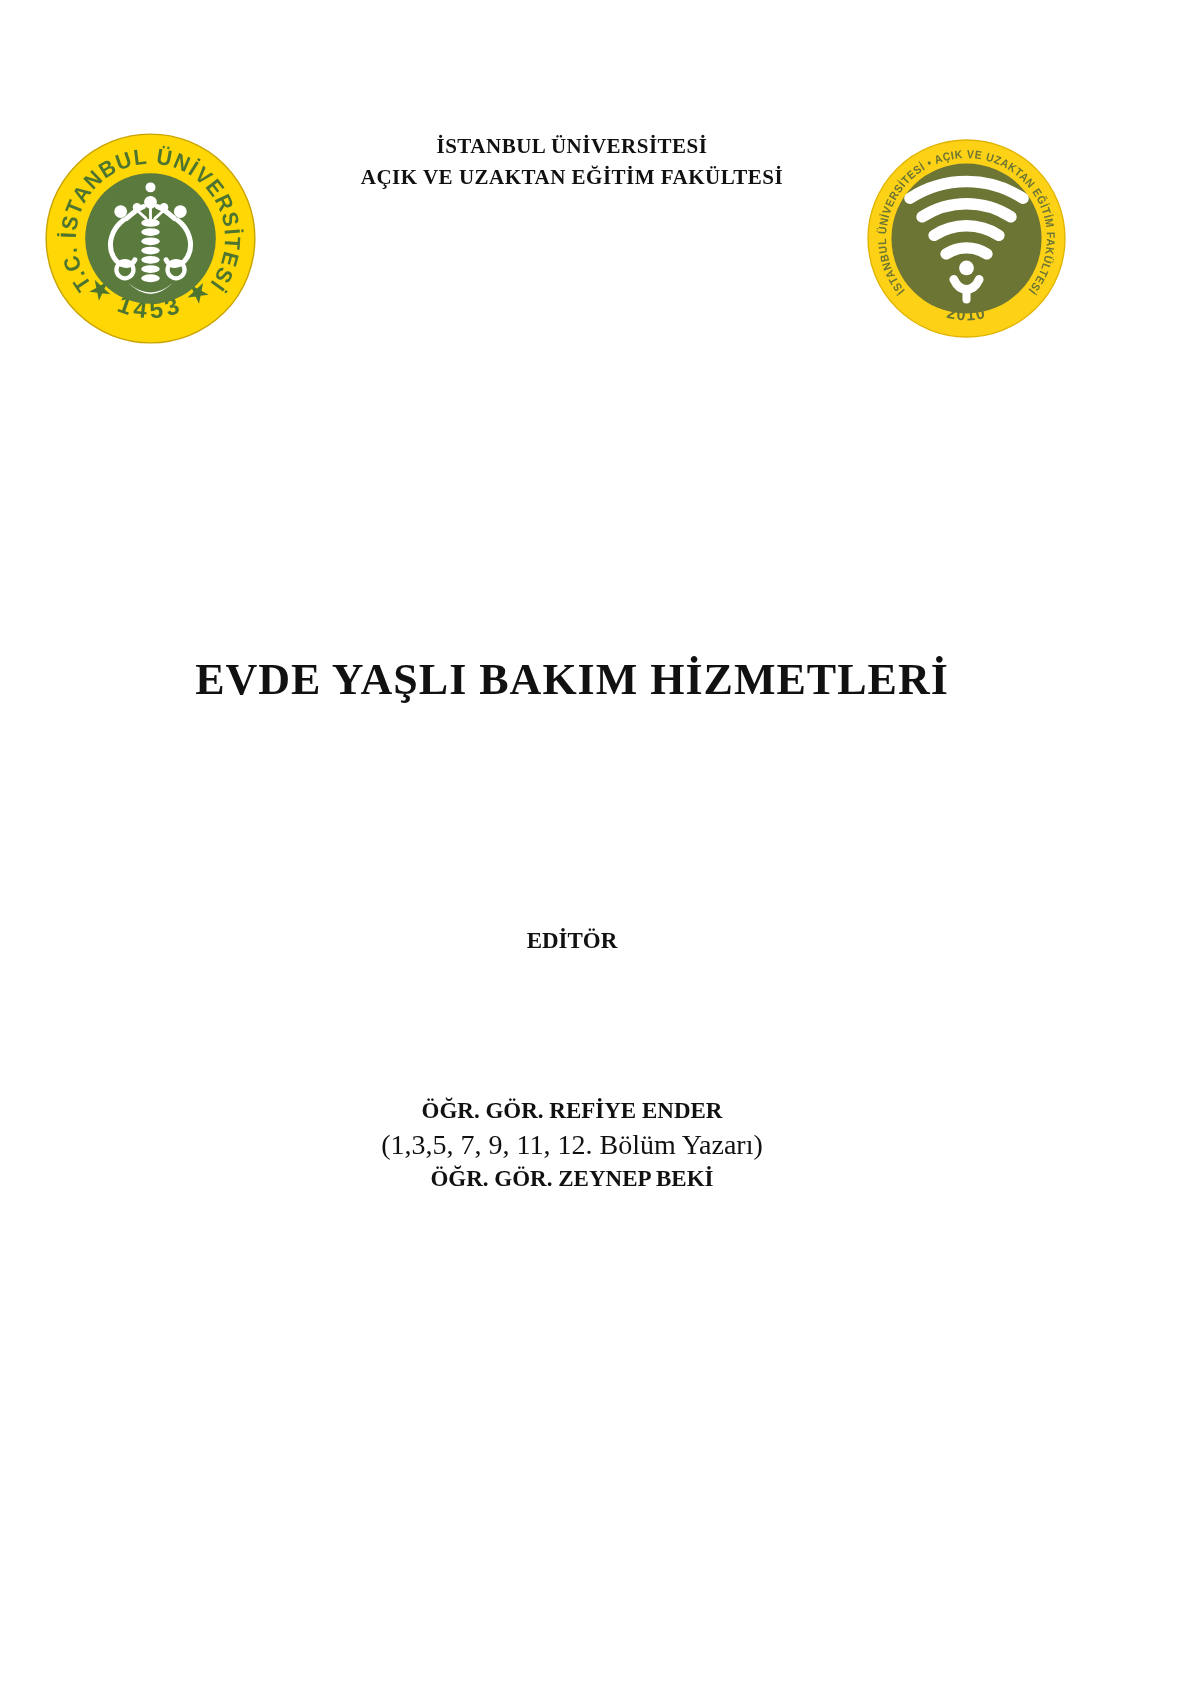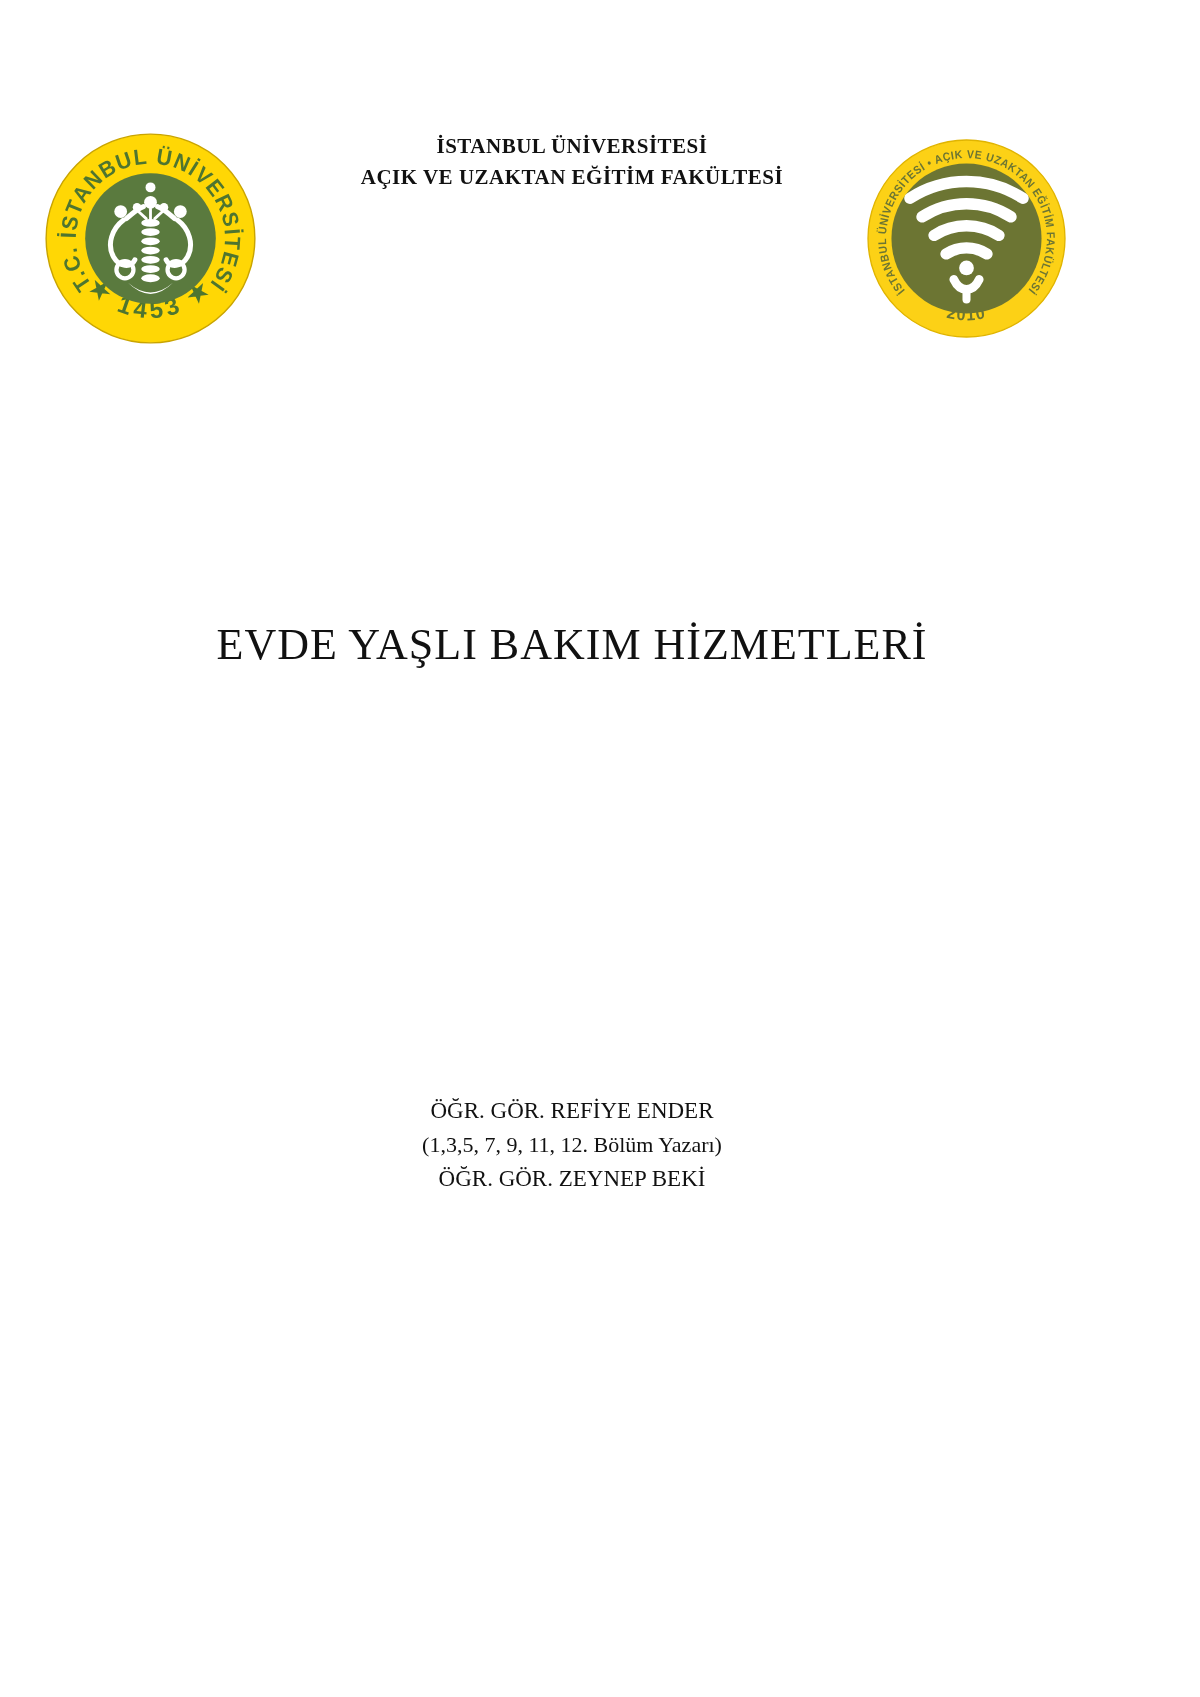--- a/index.html
+++ b/index.html
@@ -13,28 +13,28 @@
   }
   .centered {
     position:absolute; left:0; right:56px;
     text-align:center;
   }
   .header { top:131px; font-weight:bold; font-size:21px; line-height:31px; letter-spacing:0.5px; }
   .logo { position:absolute; }
   .logo-left  { left:44px;  top:132px; width:213px; height:213px; }
   .logo-right { left:866px; top:138px; width:201px; height:201px; }
   .book-title {
-    top:619px;
-    font-size:44px; font-weight:normal; letter-spacing:1px;
+    top:654px;
+    font-size:44px; font-weight:bold; letter-spacing:1px;
     margin:0;
   }
   .editor-block { top:924px; font-size:23px; line-height:33px; font-weight:bold; }
   .authors-block { top:1094px; line-height:34px; }
-  .author-name { font-size:23px; font-weight:normal; }
-  .author-role { font-size:22px; font-weight:normal; }
+  .author-name { font-size:23px; font-weight:bold; }
+  .author-role { font-size:28px; font-weight:normal; }
   svg text { font-family:"Liberation Sans", sans-serif; }
 </style>
 </head>
 <body>
 
 <header class="centered header">
   <div>İSTANBUL ÜNİVERSİTESİ</div>
   <div>AÇIK VE UZAKTAN EĞİTİM FAKÜLTESİ</div>
 </header>
 
@@ -120,19 +120,20 @@
       <circle cx="150" cy="194" r="11" fill="#FFFFFF"></circle>
       <path d="M 131 211 Q 138 226 150 226 Q 162 226 169 211" stroke="#FFFFFF" stroke-width="13" stroke-linecap="round" fill="none"></path>
       <path d="M 150 228 V 241" stroke="#FFFFFF" stroke-width="12" stroke-linecap="round" fill="none"></path>
     </g>
   </svg>
 </div>
 
 <h1 class="centered book-title">EVDE YAŞLI BAKIM HİZMETLERİ</h1>
 
 <section class="centered editor-block">
+  <div>EDİTÖR</div>
 </section>
 
 <section class="centered authors-block">
   <div class="author-name">ÖĞR. GÖR. REFİYE ENDER</div>
   <div class="author-role">(1,3,5, 7, 9, 11, 12. Bölüm Yazarı)</div>
   <div class="author-name">ÖĞR. GÖR. ZEYNEP BEKİ</div>
 </section>
 
 </body></html>

